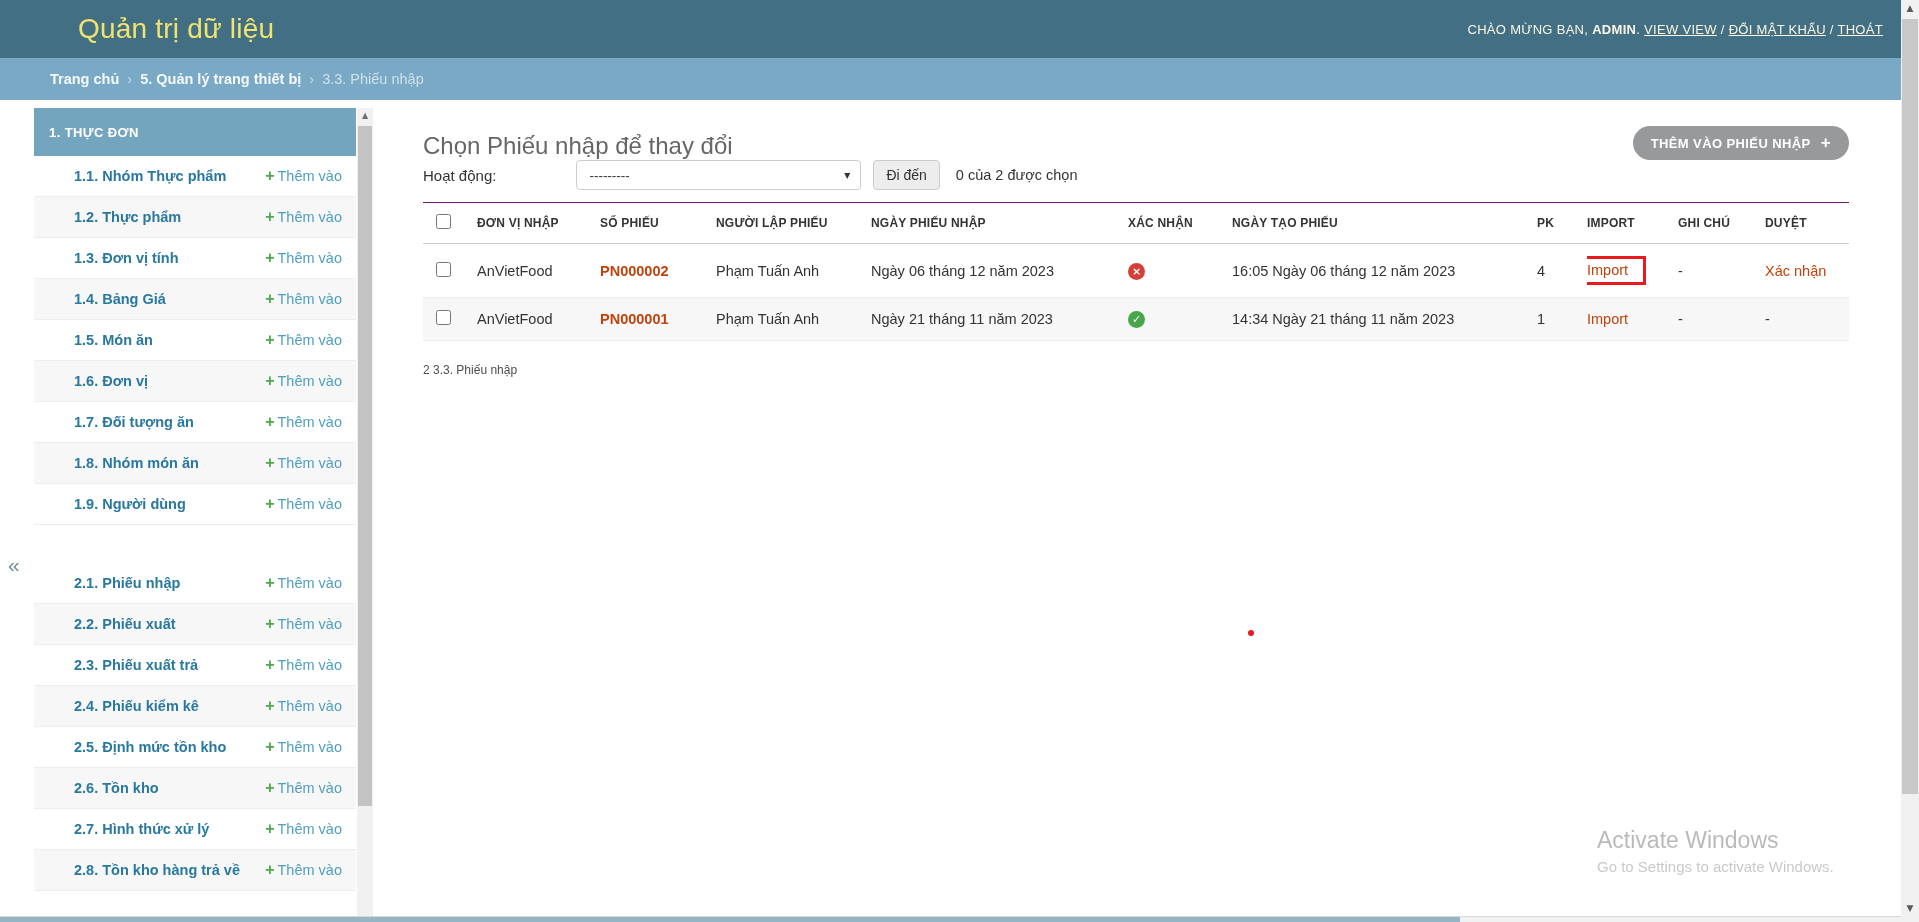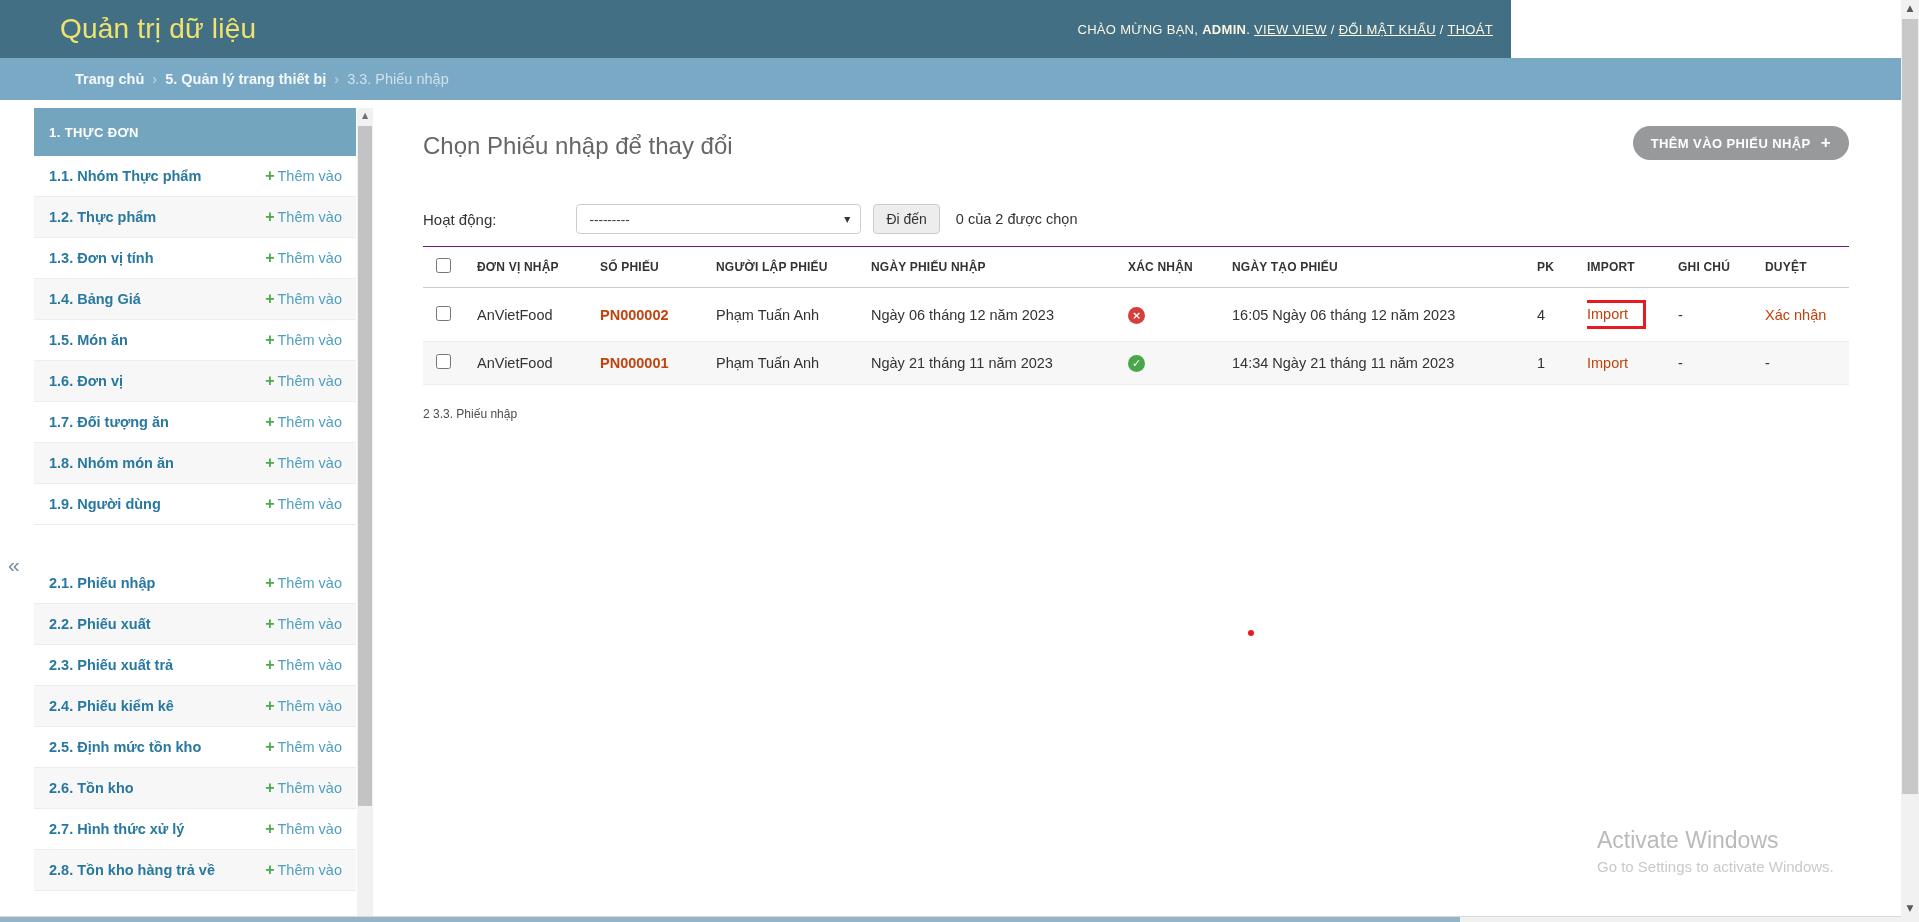--- a/index.html
+++ b/index.html
@@ -1,66 +1,66 @@
 <!DOCTYPE html>
 <html><head>
 <meta charset="utf-8">
 <style>
   * { margin:0; padding:0; box-sizing:border-box; }
   html,body { background:#fff; }
   body { font-family:"Liberation Sans","DejaVu Sans",sans-serif; color:#333; }
   .page { position:relative; width:1919px; height:922px; overflow:hidden; background:#fff; }
 
   
-  .topbar { position:absolute; left:0; top:0; width:1511px; height:58px; background:#426f84;
-            display:flex; align-items:center; justify-content:space-between; padding:0 18px 0 60px; }
+  .topbar { position:absolute; left:0; top:0; width:1901px; height:58px; background:#426f84;
+            display:flex; align-items:center; justify-content:space-between; padding:0 18px 0 78px; }
   .topbar-title { color:#f0e36e; font-size:28px; font-weight:400; letter-spacing:0.2px; }
   .topbar-right { color:#fbf7e4; font-size:13px; letter-spacing:0.3px; white-space:nowrap; }
   .topbar-right a { color:#fbf7e4; text-decoration:underline; cursor:pointer; }
   .topbar-right .uname { font-weight:700; }
 
   
   .breadcrumb { position:absolute; left:0; top:58px; width:1901px; height:42px; background:#79a9c4;
-                display:flex; align-items:center; padding-left:75px; font-size:14.5px; }
+                display:flex; align-items:center; padding-left:50px; font-size:14.5px; }
   .breadcrumb a { color:#f4f9fc; font-weight:600; text-decoration:none; cursor:pointer; }
   .breadcrumb .sep { color:#c3d9e5; margin:0 8px; }
   .breadcrumb .current { color:#cfe2ec; font-weight:400; }
 
   
   .collapse-toggle { position:absolute; left:8px; top:553px; font-size:21px; color:#6d8c9b; cursor:pointer; }
 
   
   .sidebar { position:absolute; left:34px; top:108px; width:322px; }
   .sb-header { height:48px; background:#74a5be; color:#fff; font-size:13px; font-weight:700;
                letter-spacing:0.4px; display:flex; align-items:center; padding-left:15px; cursor:pointer; }
   .sb-item { height:41px; display:flex; align-items:center; justify-content:space-between;
              padding:0 14px 0 15px; border-bottom:1px solid #ededed; background:#fff; }
   .sb-item.alt { background:#f7f7f7; }
-  .sb-link { color:#2878a0; font-weight:700; font-size:14.5px; text-decoration:none; cursor:pointer; }
+  .sb-link { color:#2878a0; font-weight:700; font-size:14.5px; text-decoration:none; cursor:pointer;margin-left:25px; }
   .sb-add { font-size:14.5px; color:#4f9fc0; text-decoration:none; cursor:pointer; white-space:nowrap; }
   .sb-add .plus { color:#4daa4b; font-weight:700; font-size:16px; margin-right:3px; }
   .sb-gap { height:38px; background:#fff; }
 
   
   .sb-scrollbar { position:absolute; left:357px; top:108px; width:16px; height:808px; background:#f1f1f1; }
   .sb-scrollbar .arr { position:absolute; left:0; width:16px; height:15px; font-size:8px; color:#6f6f6f;
                         display:flex; align-items:center; justify-content:center; font-family:"DejaVu Sans",sans-serif; }
   .sb-scrollbar .arr.up { top:0; }
   .sb-thumb { position:absolute; left:1px; top:18px; width:14px; height:680px; background:#c3c3c3; }
 
   
   .main { position:absolute; left:373px; top:100px; width:1528px; height:816px; padding-left:50px; }
   .page-title { margin-top:32px; font-size:24px; font-weight:400; color:#666; }
   .add-object-btn { position:absolute; top:26px; right:52px; height:34px; background:#97999b; border:none;
                     border-radius:17px; color:#fff; font-weight:700; font-size:13px; letter-spacing:0.4px;
                     padding:0 18px; display:flex; align-items:center; cursor:pointer;
                     font-family:"Liberation Sans","DejaVu Sans",sans-serif; }
   .add-object-btn .plus { font-size:17px; font-weight:700; margin-left:10px; }
 
-  .actions-row { margin-top:44px; display:flex; align-items:center; font-size:15px; color:#333; }
+  .actions-row { display:flex; align-items:center; font-size:15px; color:#333; }
   .actions-label { margin-right:12px; }
   .action-select { width:285px; height:30px; border:1px solid #ccc; border-radius:4px; background:#fff;
                    margin-left:68px; display:flex; align-items:center; justify-content:space-between;
                    padding:0 10px 0 12px; font-size:13.5px; color:#333; cursor:pointer; }
   .action-select .chev { font-size:12px; color:#333; font-family:"DejaVu Sans",sans-serif; font-weight:700; }
   .go-btn { height:30px; margin-left:12px; background:#ededed; border:1px solid #ccc; border-radius:4px;
             font-size:14px; color:#333; padding:0 12px; cursor:pointer;
             font-family:"Liberation Sans","DejaVu Sans",sans-serif; }
   .sel-count { margin-left:16px; font-size:14.5px; color:#333; }
 

